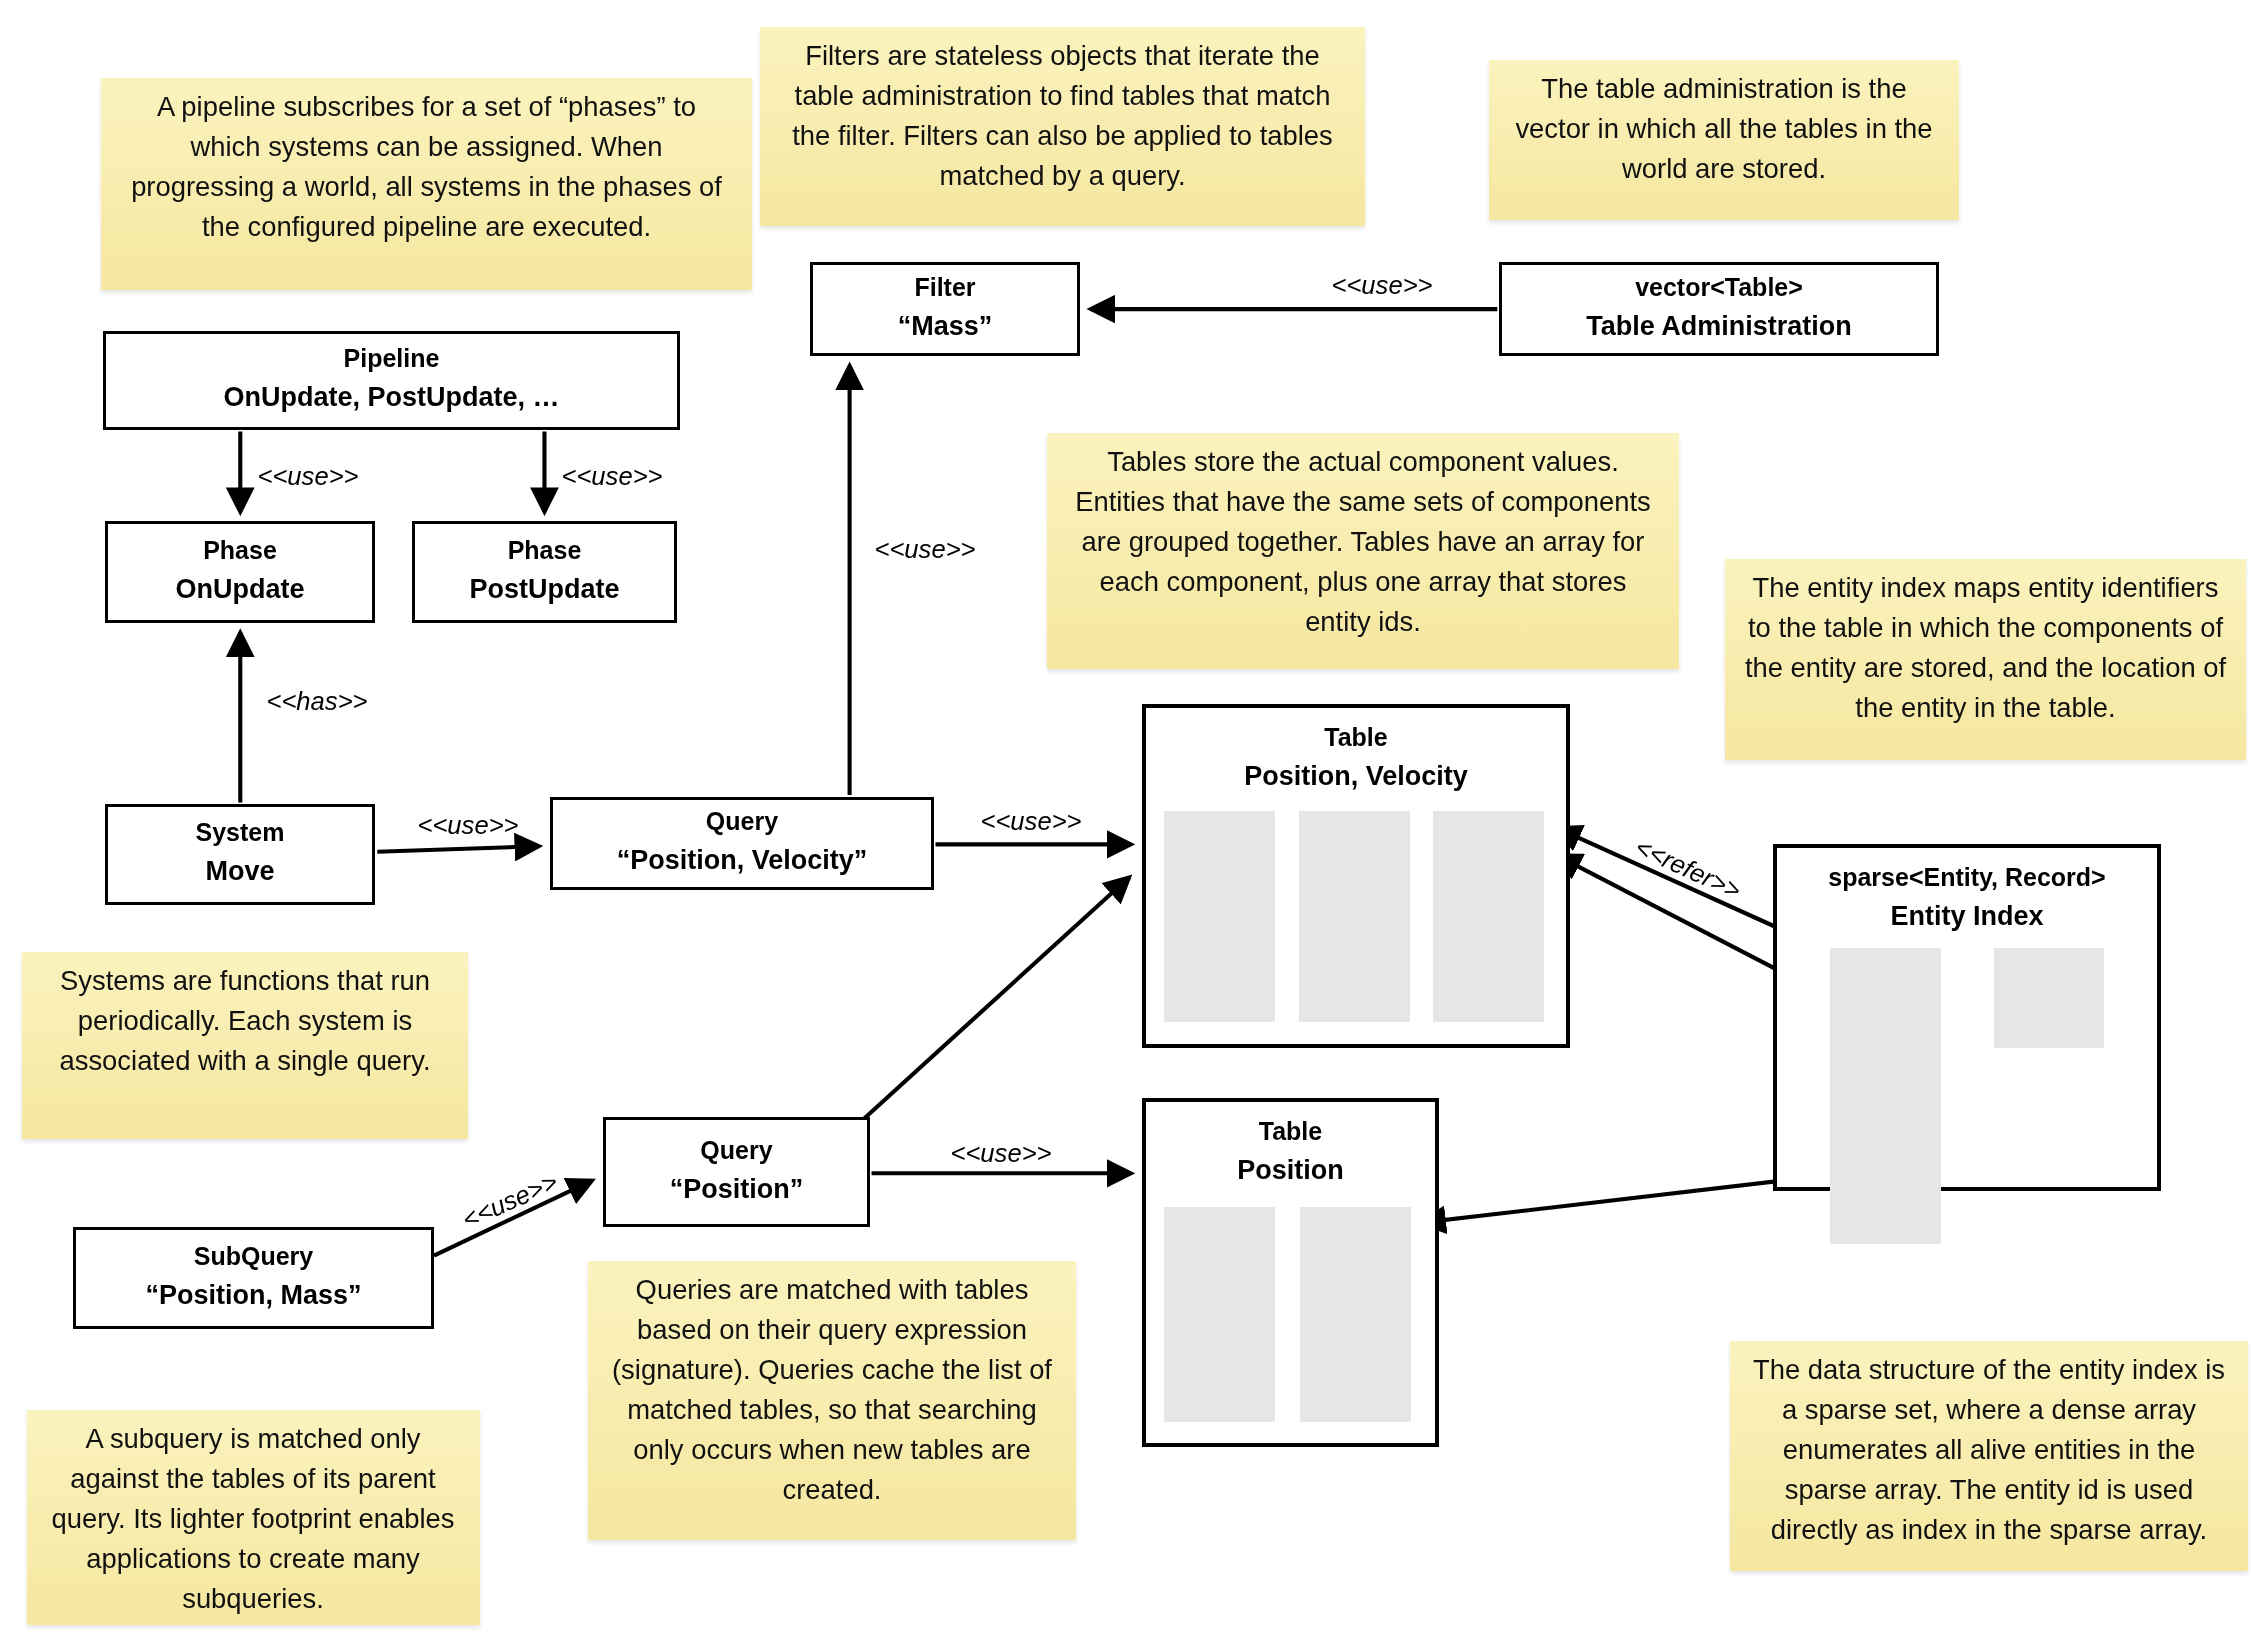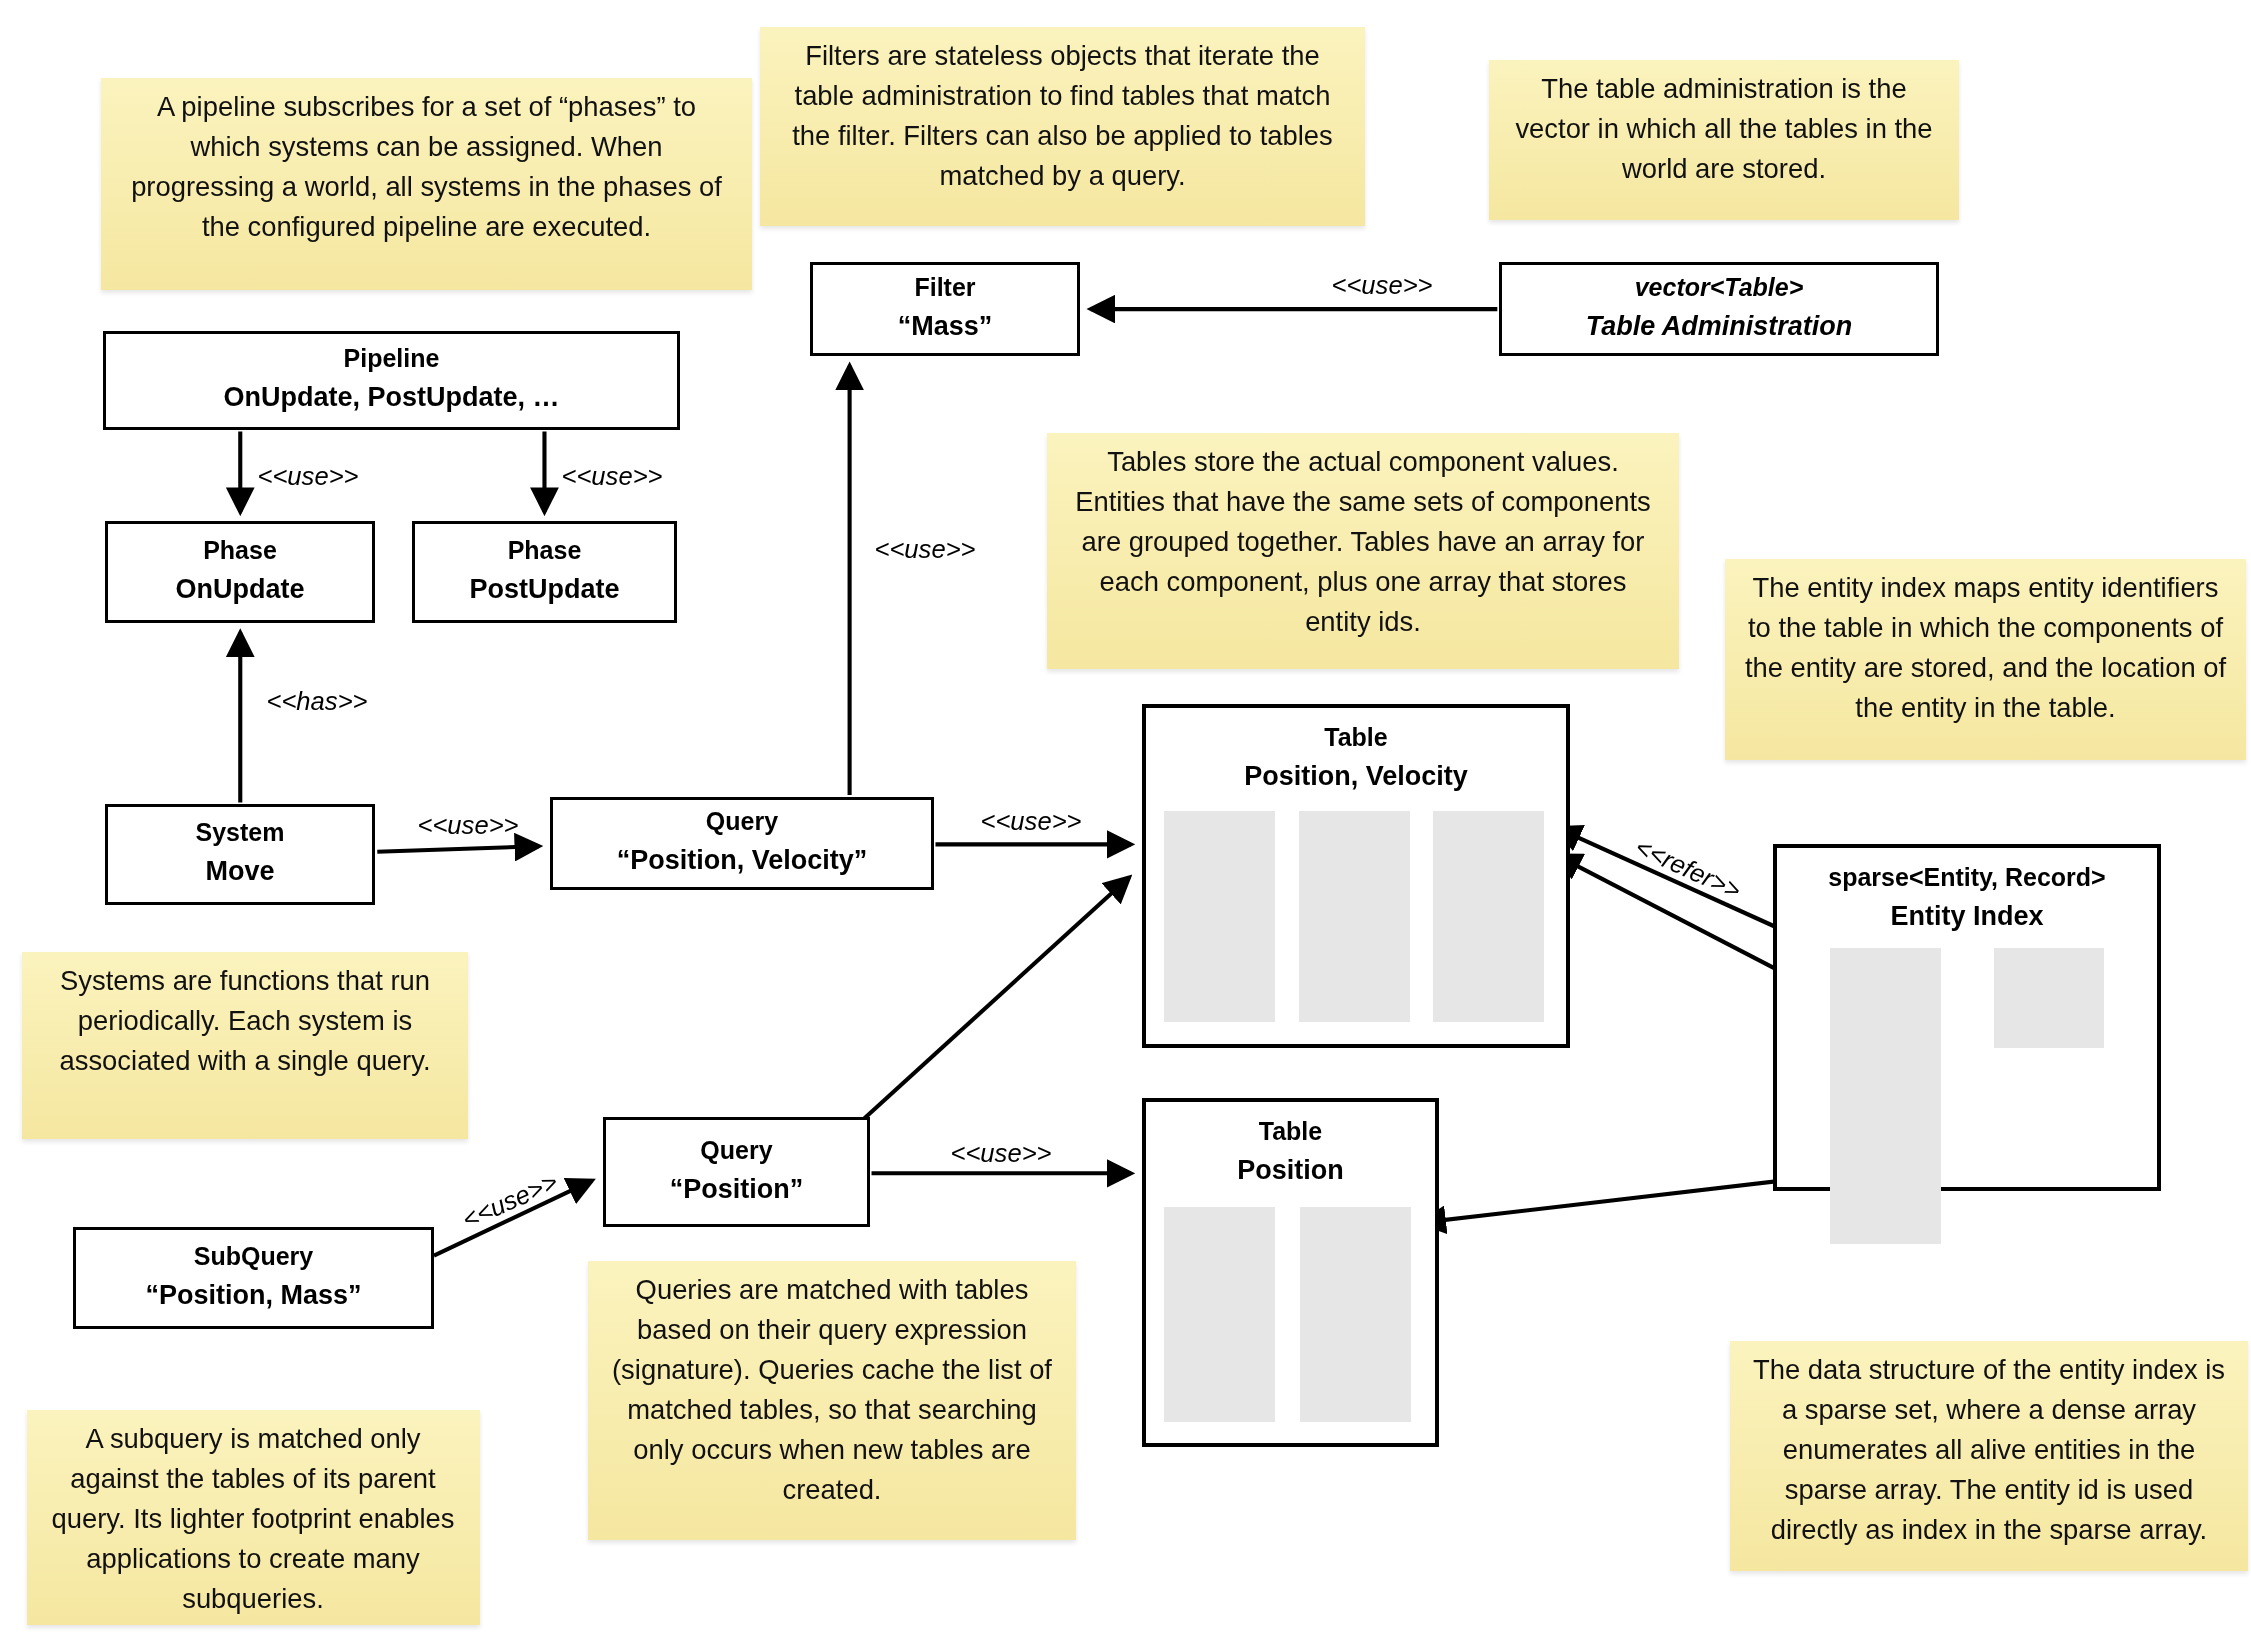--- a/index.html
+++ b/index.html
@@ -130,21 +130,21 @@
   <div class="ubox" style="left:550px; top:797px; width:384px; height:93px;">
     <div class="sub">Query</div>
     <div class="ttl">“Position, Velocity”</div>
   </div>
 
   <div class="ubox" style="left:810px; top:262px; width:270px; height:94px;">
     <div class="sub">Filter</div>
     <div class="ttl">“Mass”</div>
   </div>
 
-  <div class="ubox" style="left:1499px; top:262px; width:440px; height:94px;font-style:italic;">
+  <div class="ubox" style="left:1499px; top:262px; width:440px; height:94px;">
     <div class="sub">vector&lt;Table&gt;</div>
     <div class="ttl">Table Administration</div>
   </div>
 
   <div class="ubox" style="left:603px; top:1117px; width:267px; height:110px;">
     <div class="sub">Query</div>
     <div class="ttl">“Position”</div>
   </div>
 
   <div class="ubox" style="left:73px; top:1227px; width:361px; height:102px;">

